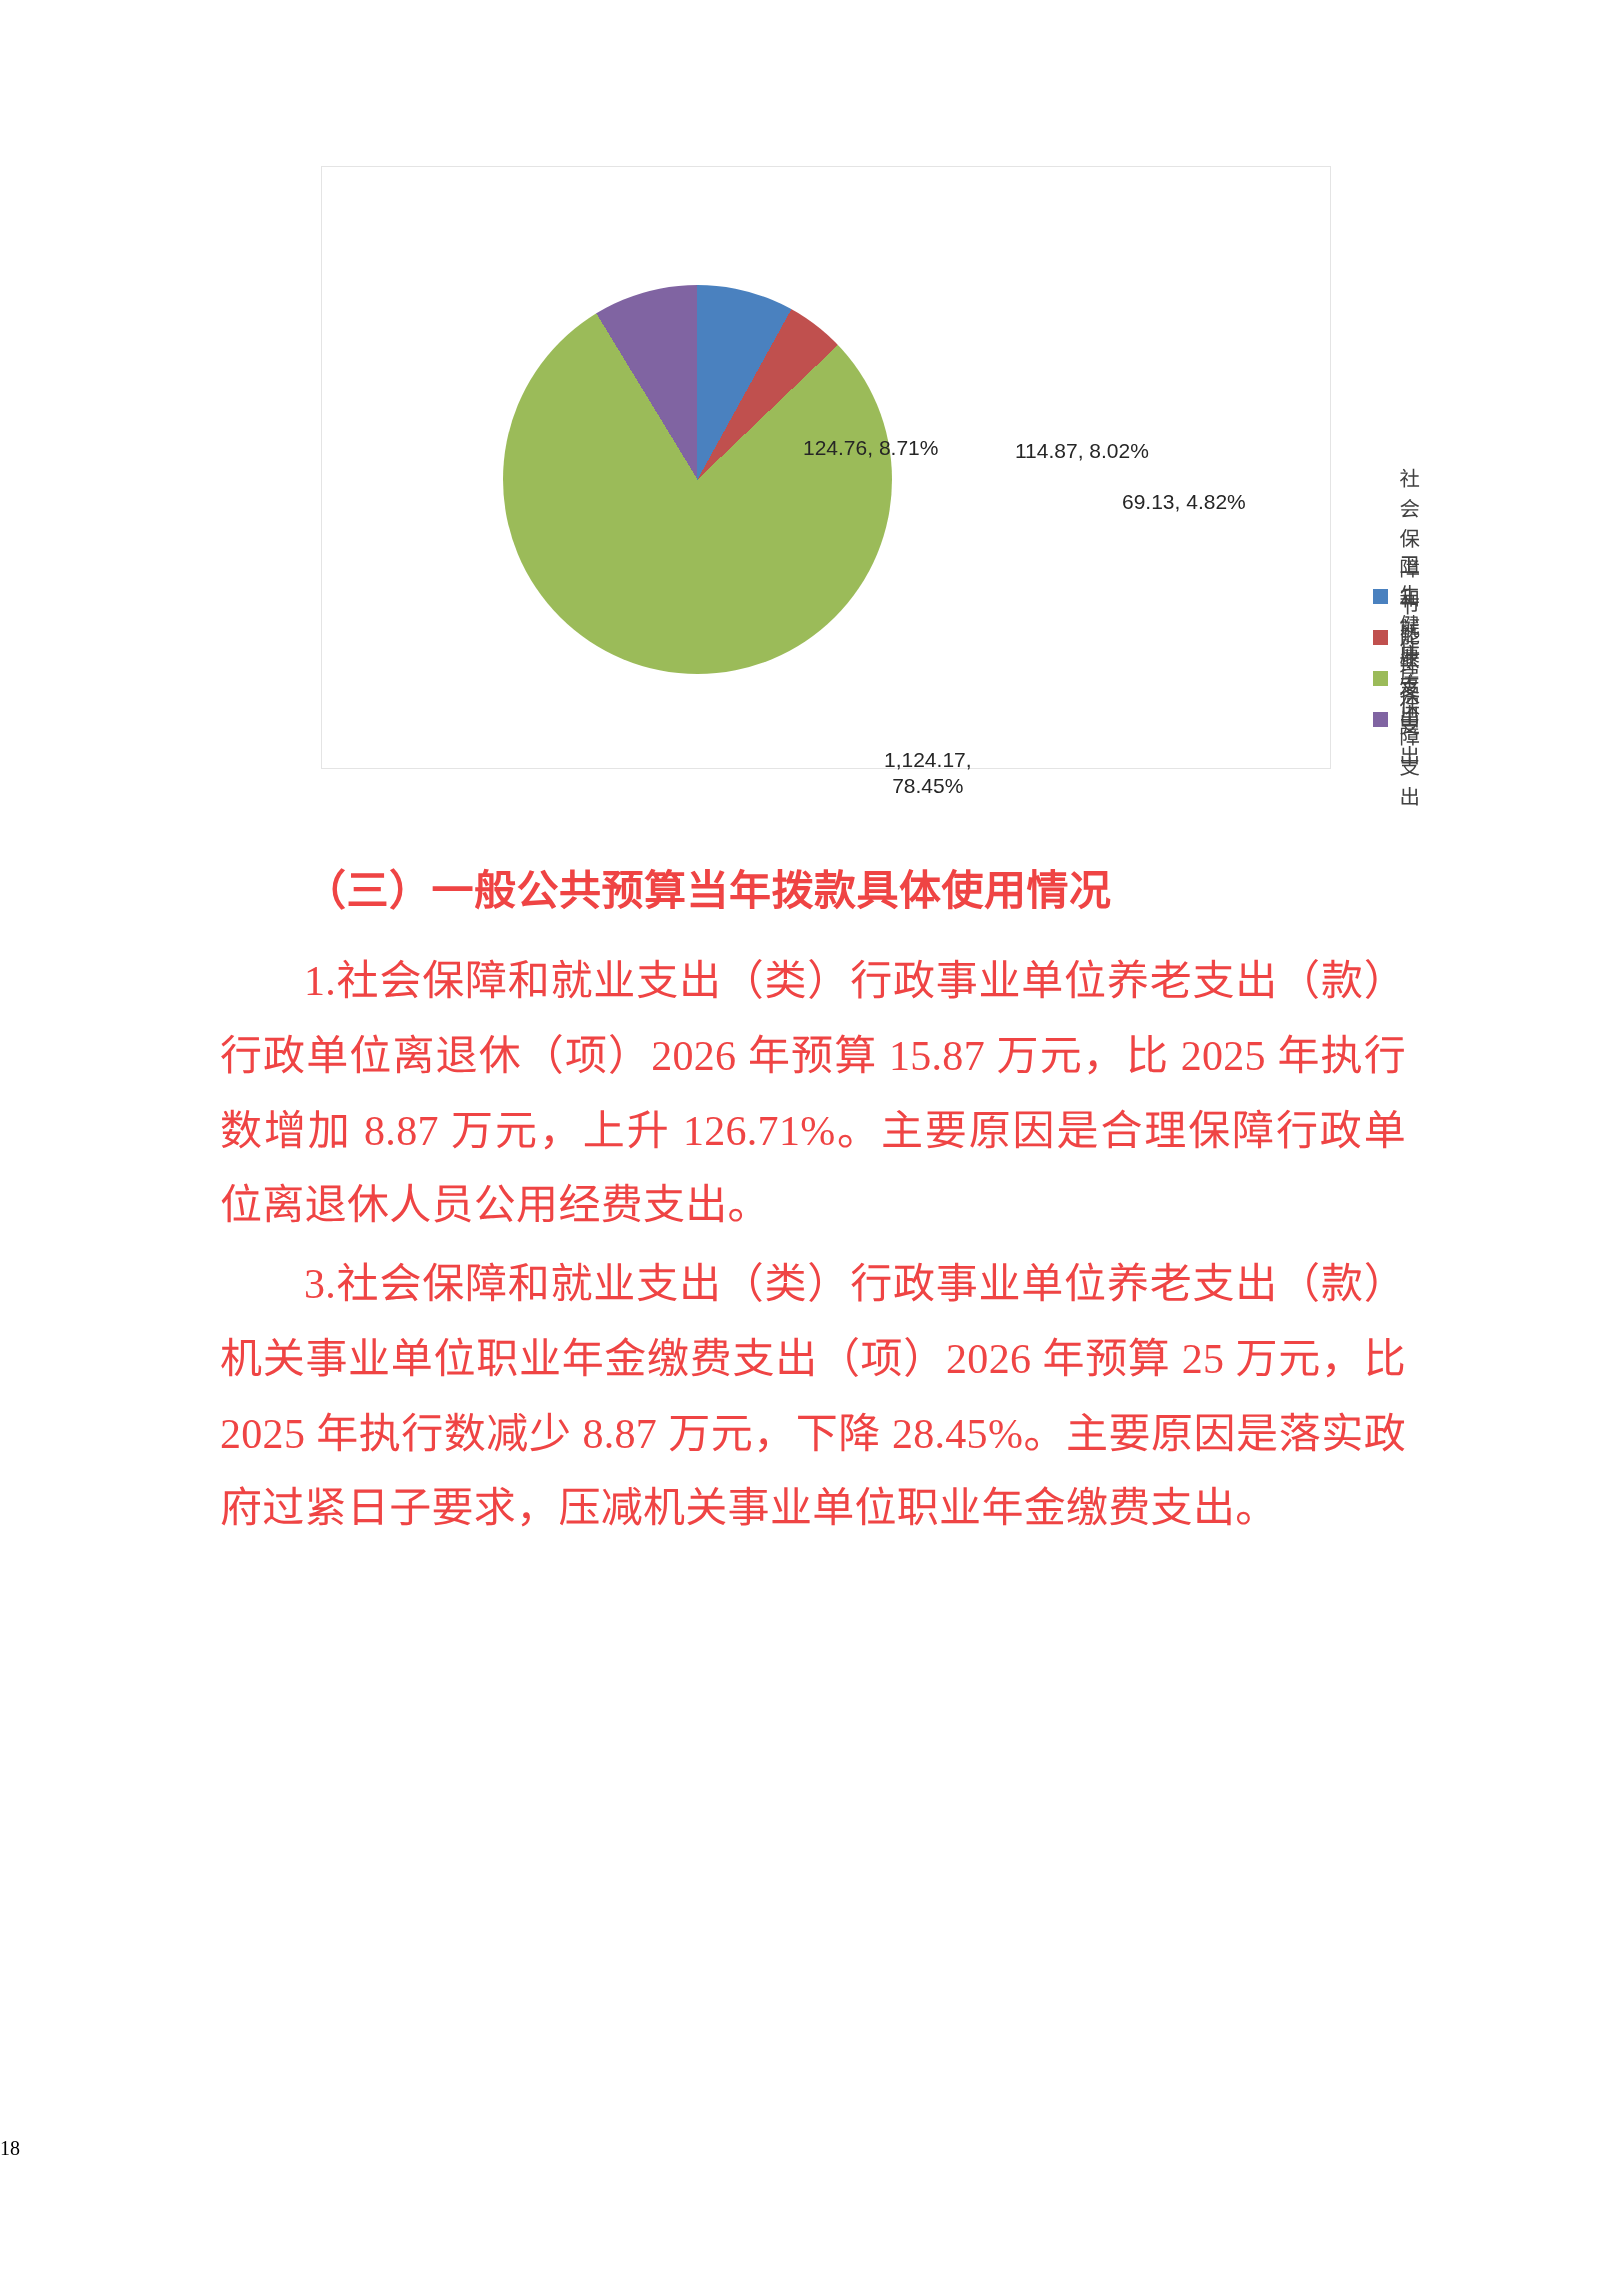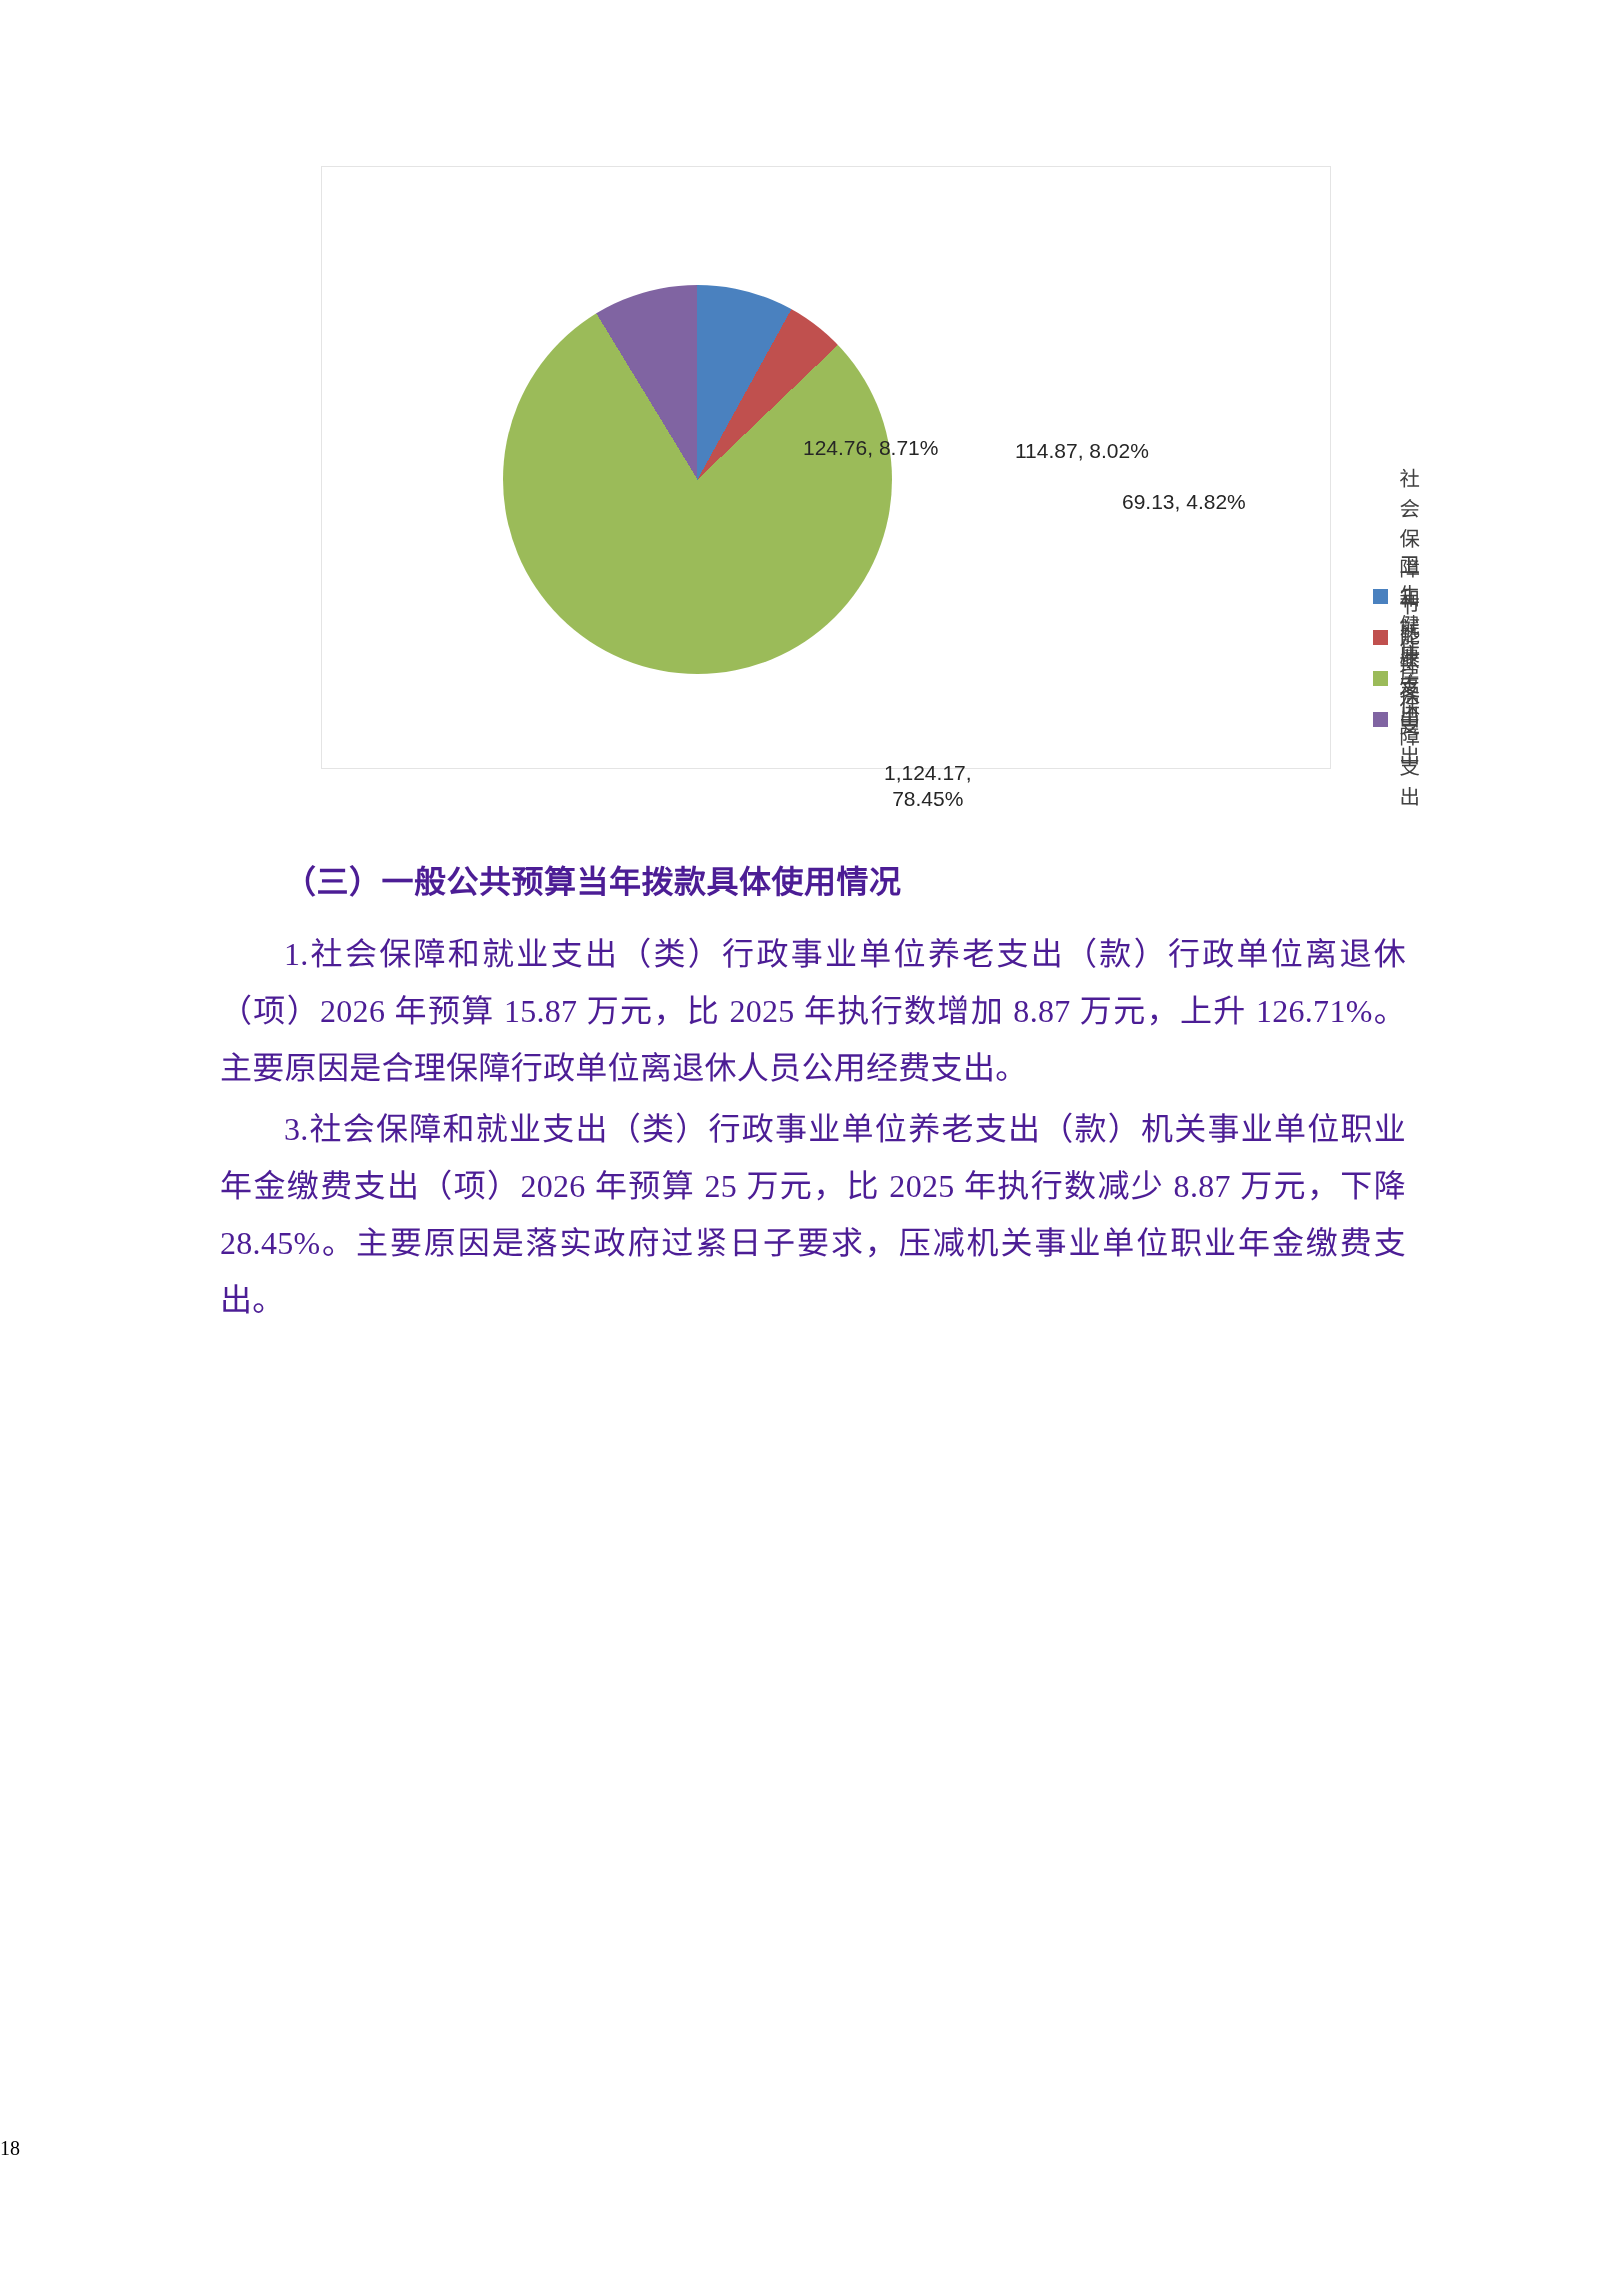--- a/index.html
+++ b/index.html
@@ -64,21 +64,21 @@
     font-family: "Liberation Sans", "DejaVu Sans", sans-serif;
     font-size: 21px;
     font-weight: normal;
     color: #262626;
     white-space: pre;
     line-height: 1.22;
   }
   .lbl-a { left: 693px; top: 271px; }
   .lbl-b { left: 800px; top: 322px; }
   .lbl-c { left: 481px; top: 268px; }
-  .lbl-d { left: 562px; top: 580px; text-align: center; margin-top: 13px; }
+  .lbl-d { left: 562px; top: 580px; text-align: center; }
 
   .legend {
     position: absolute;
     left: 1051px;
     top: 409px;
     font-family: "Liberation Sans", "DejaVu Sans", sans-serif;
     font-size: 20.4px;
     color: #404040;
   }
   .legend-row {
@@ -93,23 +93,23 @@
     flex: 0 0 auto;
   }
   .legend-text { letter-spacing: 0.5px; }
 
   
   .doc-body {
     position: absolute;
     left: 220px;
     top: 854px;
     width: 1186px;
-    font-size: 32px;
+    font-size: 42px;
     line-height: 1.78;
-    color: #4c1d95;
+    color: #ef4444;
     text-align: justify;
   }
   .heading {
     font-weight: bold;
     text-indent: 2em;
     margin-bottom: 15.3px;
     letter-spacing: 0.5px;
   }
   .para {
     text-indent: 2em;

